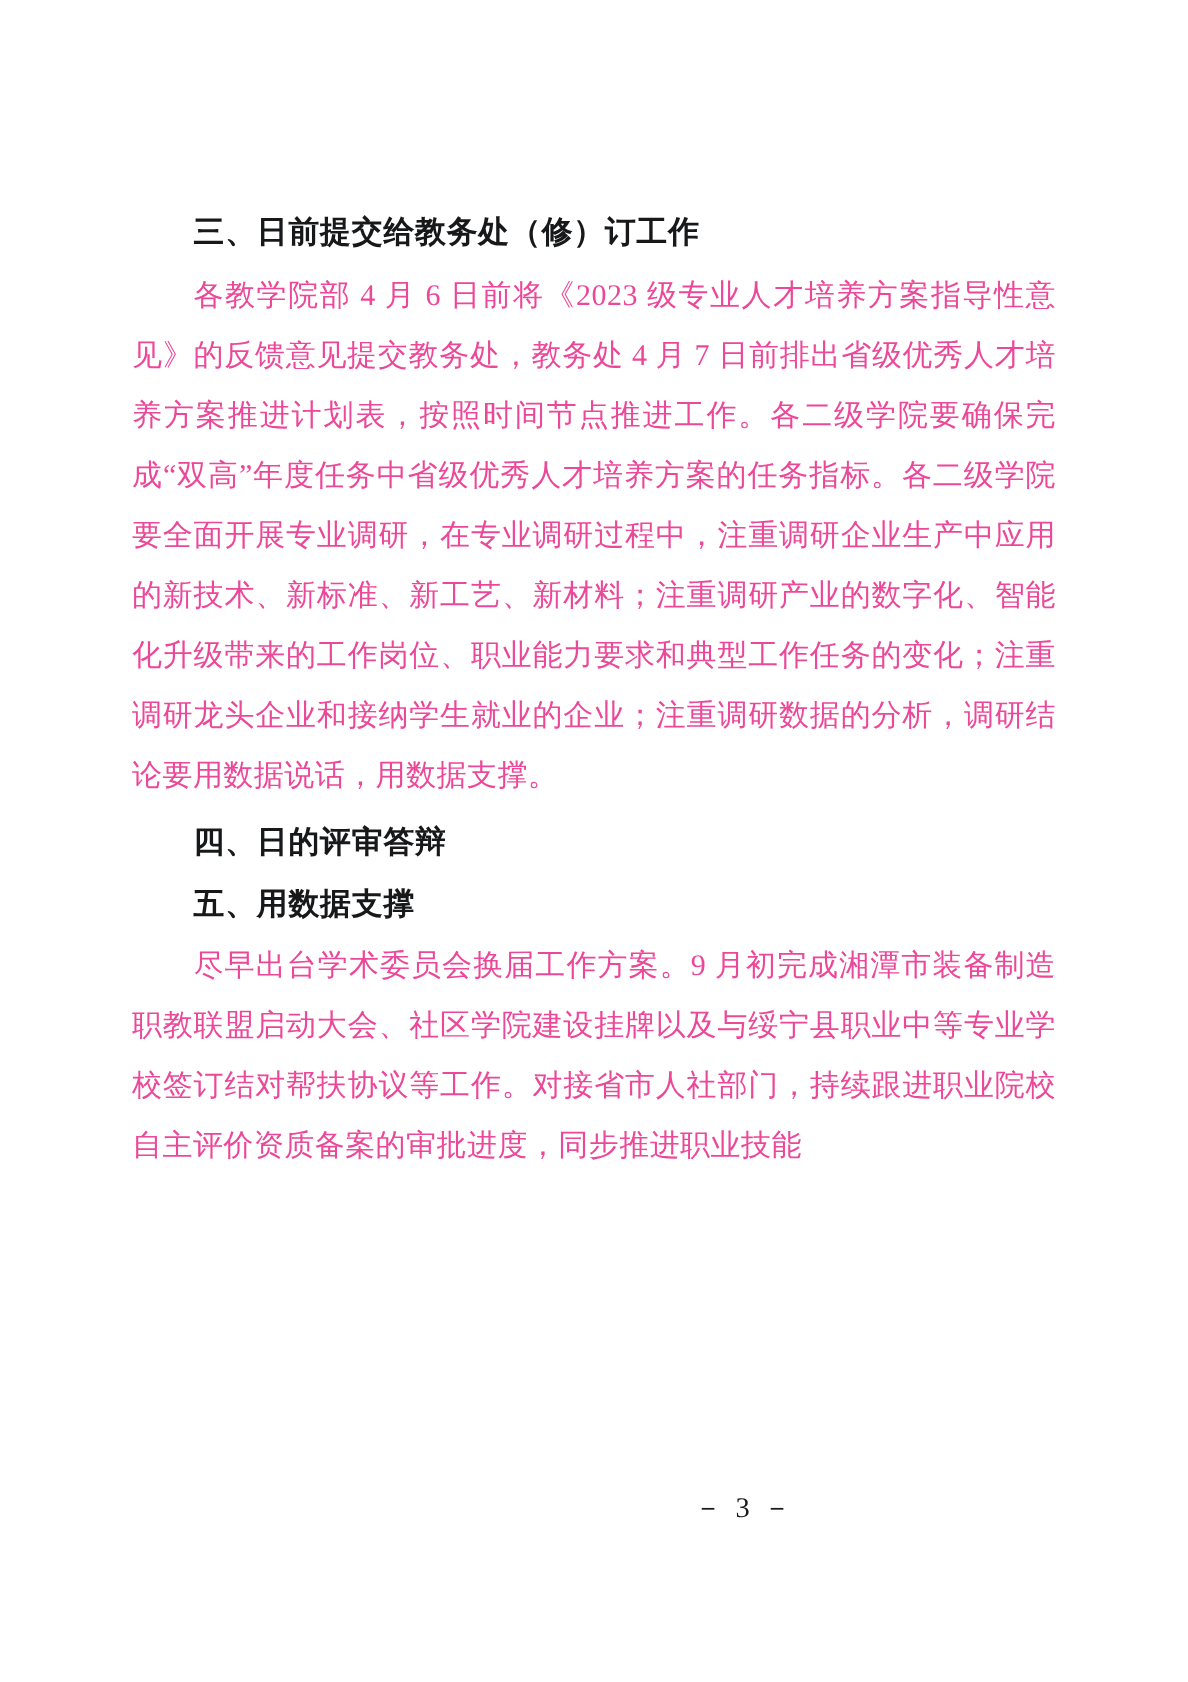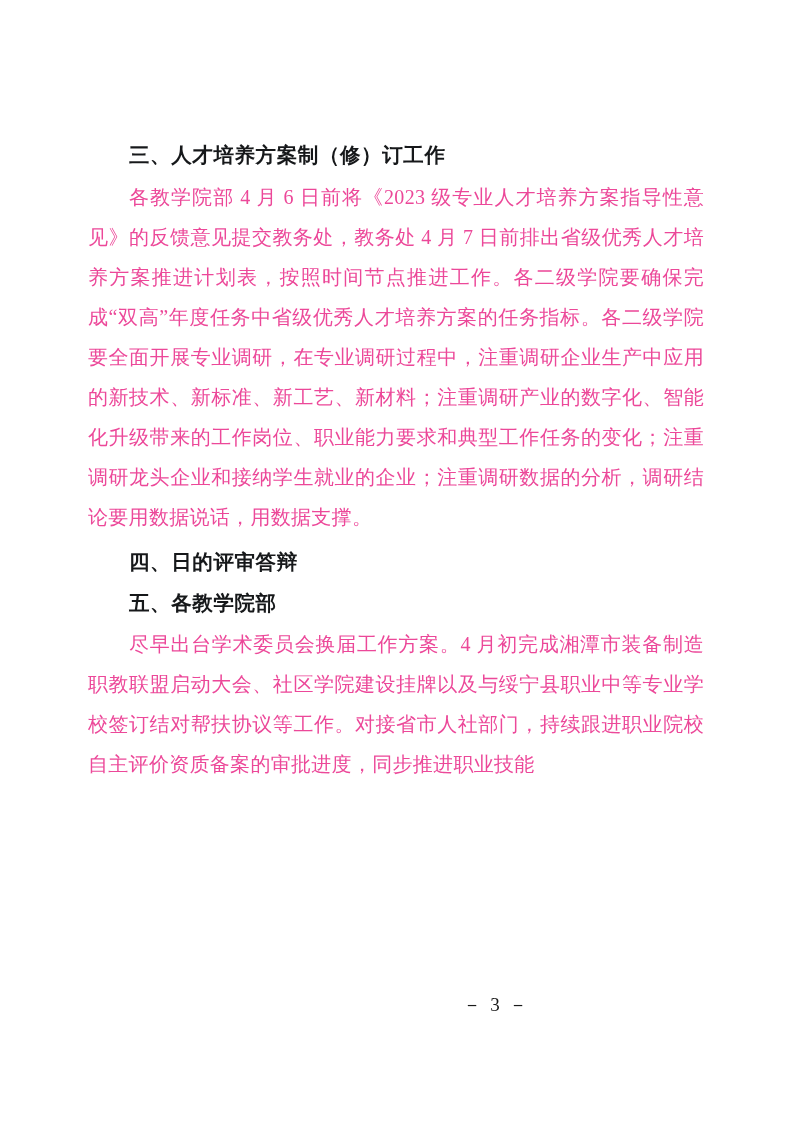--- a/index.html
+++ b/index.html
@@ -71,26 +71,26 @@
     display: inline-block;
     padding-left: 200px;
   }
 </style>
 </head>
 <body>
 
 <div class="page">
   <div class="content">
 
-    <h2 class="section-heading">三、人才培养方案制（修）订工作</h2>
+    <h2 class="section-heading">三、日前提交给教务处（修）订工作</h2>
     <p class="para">各教学院部 4 月 6 日前将《2023 级专业人才培养方案指导性意见》的反馈意见提交教务处，教务处 4 月 7 日前排出省级优秀人才培养方案推进计划表，按照时间节点推进工作。各二级学院要确保完成“双高”年度任务中省级优秀人才培养方案的任务指标。各二级学院要全面开展专业调研，在专业调研过程中，注重调研企业生产中应用的新技术、新标准、新工艺、新材料；注重调研产业的数字化、智能化升级带来的工作岗位、职业能力要求和典型工作任务的变化；注重调研龙头企业和接纳学生就业的企业；注重调研数据的分析，调研结论要用数据说话，用数据支撑。</p>
 
     <h2 class="section-heading gap-before">四、日的评审答辩</h2>
 
-    <h2 class="section-heading gap-before">五、各教学院部</h2>
-    <p class="para tight">尽早出台学术委员会换届工作方案。4 月初完成湘潭市装备制造职教联盟启动大会、社区学院建设挂牌以及与绥宁县职业中等专业学校签订结对帮扶协议等工作。对接省市人社部门，持续跟进职业院校自主评价资质备案的审批进度，同步推进职业技能</p>
+    <h2 class="section-heading gap-before">五、用数据支撑</h2>
+    <p class="para tight">尽早出台学术委员会换届工作方案。9 月初完成湘潭市装备制造职教联盟启动大会、社区学院建设挂牌以及与绥宁县职业中等专业学校签订结对帮扶协议等工作。对接省市人社部门，持续跟进职业院校自主评价资质备案的审批进度，同步推进职业技能</p>
 
   </div>
 
   <div class="page-number">
     <span class="pn-inner">－ 3 －</span>
   </div>
 </div>
 
 </body></html>

